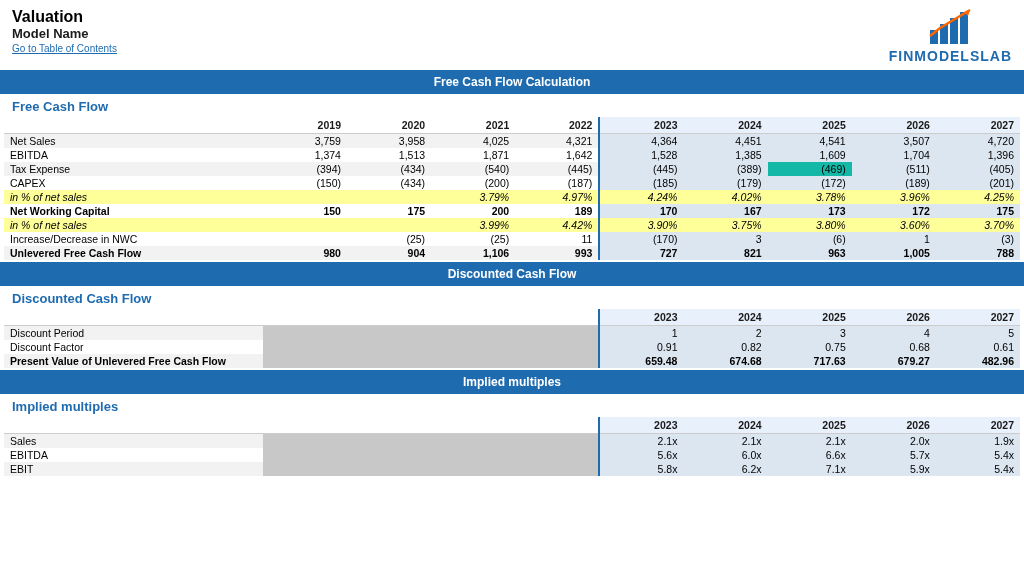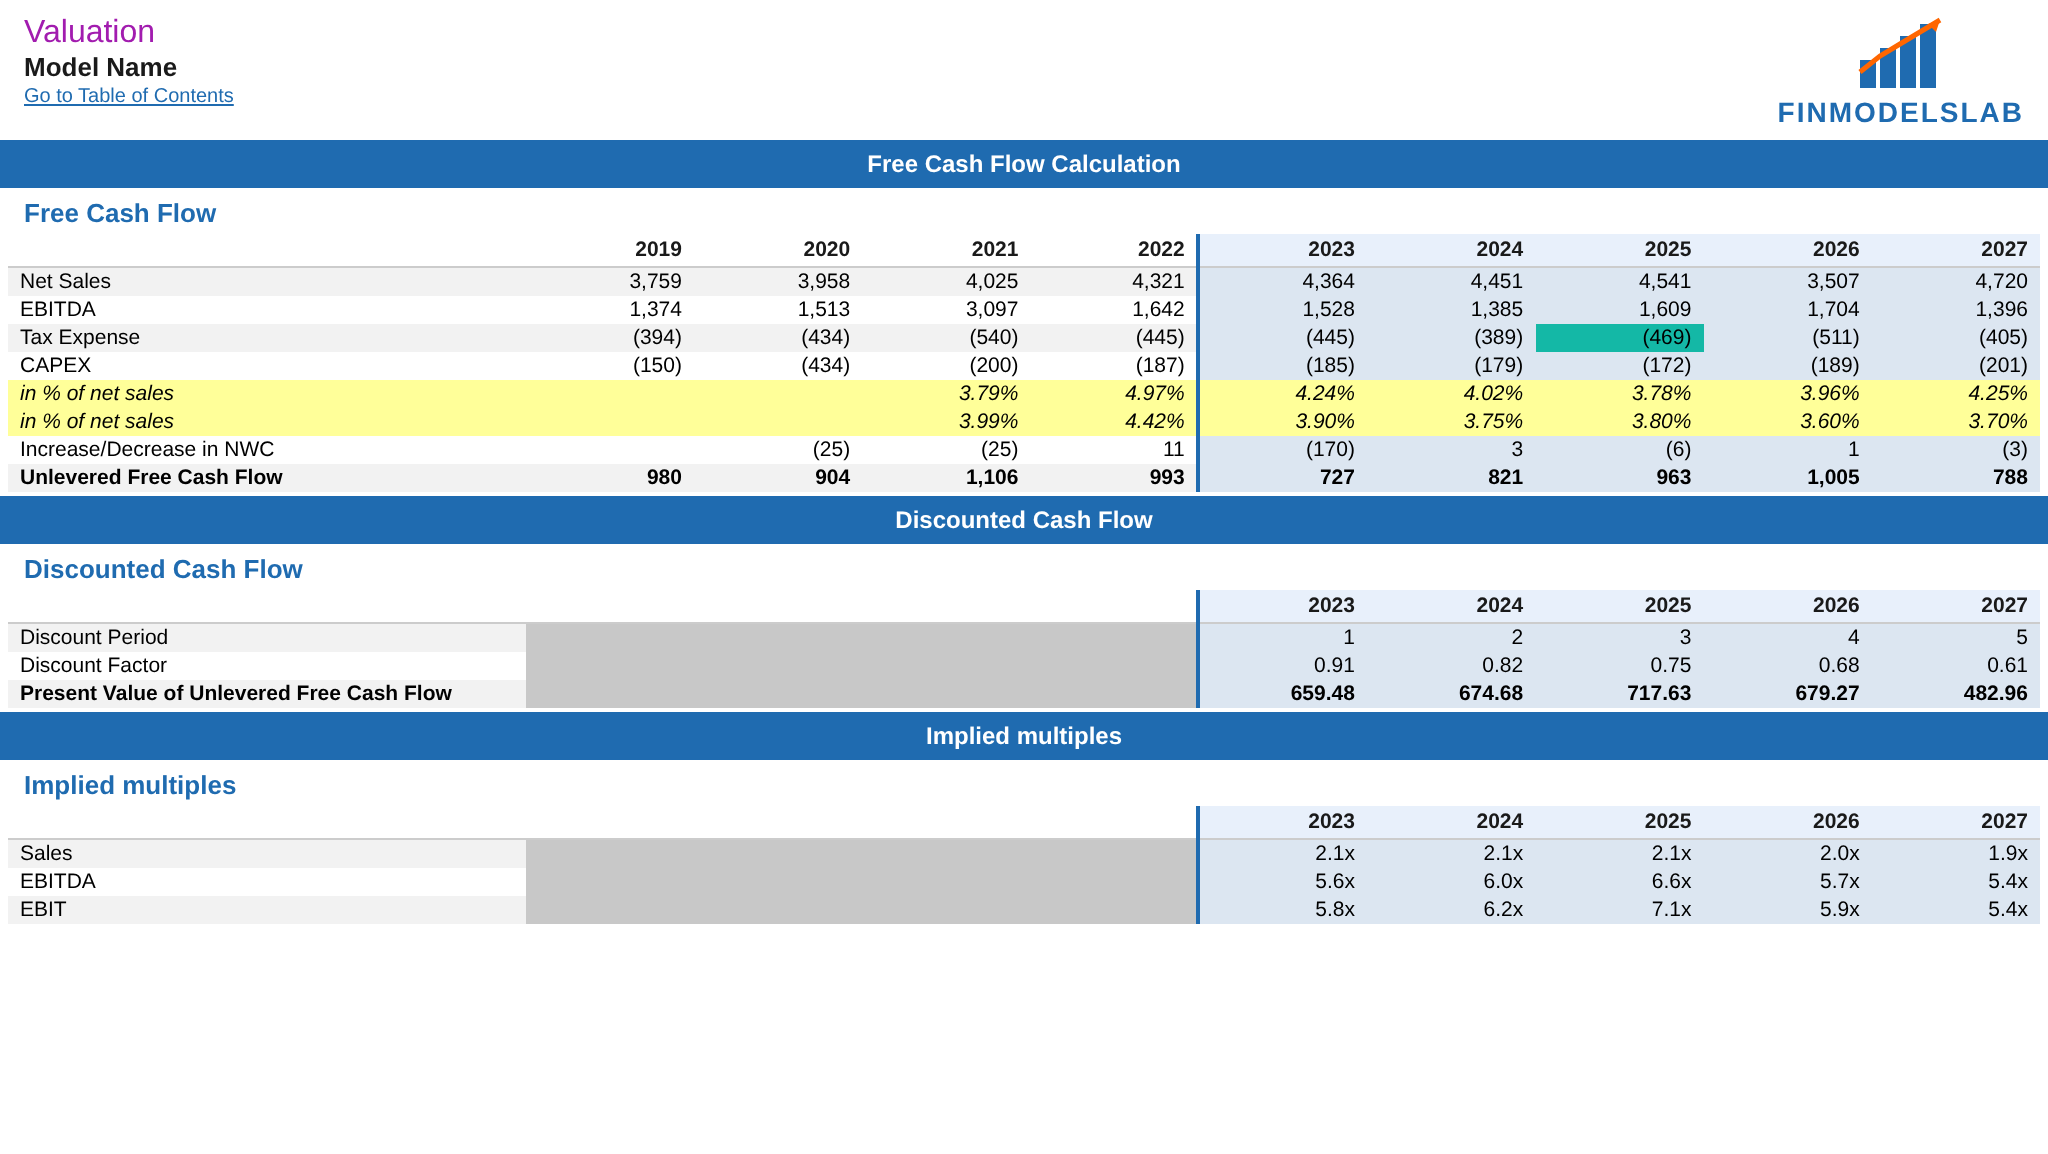--- a/index.html
+++ b/index.html
@@ -20,22 +20,22 @@
     
     .header {
       display: flex;
       justify-content: space-between;
       align-items: flex-start;
       padding: 8px 12px 6px 12px;
       background: #fff;
     }
     .header-left .title-valuation {
       font-size: 16px;
-      font-weight: normal;
-      color: #a21caf;
+      font-weight: bold;
+      color: #000000;
     }
     .header-left .title-model {
       font-size: 13px;
       font-weight: bold;
       color: #1a1a1a;
     }
     .header-left .goto-link {
       font-size: 10px;
       color: #1F6BB0;
       text-decoration: underline;
@@ -165,21 +165,21 @@
             <td style="text-align: right; padding: 1px 6px; background: rgb(220, 230, 241); border-left: 2px solid rgb(31, 107, 176);">4,364</td>
             <td style="text-align: right; padding: 1px 6px; background: rgb(220, 230, 241);">4,451</td>
             <td style="text-align: right; padding: 1px 6px; background: rgb(220, 230, 241);">4,541</td>
             <td style="text-align: right; padding: 1px 6px; background: rgb(220, 230, 241);">3,507</td>
             <td style="text-align: right; padding: 1px 6px; background: rgb(220, 230, 241);">4,720</td>
           </tr>
           <tr>
             <td class="label-col" style="background: rgb(255, 255, 255); padding: 1px 6px;">EBITDA</td>
             <td style="text-align: right; padding: 1px 6px; background: rgb(255, 255, 255);">1,374</td>
             <td style="text-align: right; padding: 1px 6px; background: rgb(255, 255, 255);">1,513</td>
-            <td style="text-align: right; padding: 1px 6px; background: rgb(255, 255, 255);">3,097</td>
+            <td style="text-align: right; padding: 1px 6px; background: rgb(255, 255, 255);">1,871</td>
             <td style="text-align: right; padding: 1px 6px; background: rgb(255, 255, 255);">1,642</td>
             <td style="text-align: right; padding: 1px 6px; background: rgb(220, 230, 241); border-left: 2px solid rgb(31, 107, 176);">1,528</td>
             <td style="text-align: right; padding: 1px 6px; background: rgb(220, 230, 241);">1,385</td>
             <td style="text-align: right; padding: 1px 6px; background: rgb(220, 230, 241);">1,609</td>
             <td style="text-align: right; padding: 1px 6px; background: rgb(220, 230, 241);">1,704</td>
             <td style="text-align: right; padding: 1px 6px; background: rgb(220, 230, 241);">1,396</td>
           </tr>
           <tr>
             <td class="label-col" style="background: rgb(242, 242, 242); padding: 1px 6px;">Tax Expense</td>
             <td style="text-align: right; padding: 1px 6px; background: rgb(242, 242, 242);">(394)</td>
@@ -210,20 +210,32 @@
             <td style="text-align: right; padding: 1px 6px; background: rgb(255, 255, 153); font-style: italic;"></td>
             <td style="text-align: right; padding: 1px 6px; background: rgb(255, 255, 153); font-style: italic;">3.79%</td>
             <td style="text-align: right; padding: 1px 6px; background: rgb(255, 255, 153); font-style: italic;">4.97%</td>
             <td style="text-align: right; padding: 1px 6px; background: rgb(255, 255, 153); border-left: 2px solid rgb(31, 107, 176); font-style: italic;">4.24%</td>
             <td style="text-align: right; padding: 1px 6px; background: rgb(255, 255, 153); font-style: italic;">4.02%</td>
             <td style="text-align: right; padding: 1px 6px; background: rgb(255, 255, 153); font-style: italic;">3.78%</td>
             <td style="text-align: right; padding: 1px 6px; background: rgb(255, 255, 153); font-style: italic;">3.96%</td>
             <td style="text-align: right; padding: 1px 6px; background: rgb(255, 255, 153); font-style: italic;">4.25%</td>
           </tr>
           <tr>
+            <td class="label-col" style="background: rgb(255, 255, 255); padding: 1px 6px; font-weight: bold;">Net Working Capital</td>
+            <td style="text-align: right; padding: 1px 6px; background: rgb(255, 255, 255); font-weight: bold;">150</td>
+            <td style="text-align: right; padding: 1px 6px; background: rgb(255, 255, 255); font-weight: bold;">175</td>
+            <td style="text-align: right; padding: 1px 6px; background: rgb(255, 255, 255); font-weight: bold;">200</td>
+            <td style="text-align: right; padding: 1px 6px; background: rgb(255, 255, 255); font-weight: bold;">189</td>
+            <td style="text-align: right; padding: 1px 6px; background: rgb(220, 230, 241); border-left: 2px solid rgb(31, 107, 176); font-weight: bold;">170</td>
+            <td style="text-align: right; padding: 1px 6px; background: rgb(220, 230, 241); font-weight: bold;">167</td>
+            <td style="text-align: right; padding: 1px 6px; background: rgb(220, 230, 241); font-weight: bold;">173</td>
+            <td style="text-align: right; padding: 1px 6px; background: rgb(220, 230, 241); font-weight: bold;">172</td>
+            <td style="text-align: right; padding: 1px 6px; background: rgb(220, 230, 241); font-weight: bold;">175</td>
+          </tr>
+          <tr>
             <td class="label-col" style="background: rgb(255, 255, 153); padding: 1px 6px; font-style: italic;">in % of net sales</td>
             <td style="text-align: right; padding: 1px 6px; background: rgb(255, 255, 153); font-style: italic;"></td>
             <td style="text-align: right; padding: 1px 6px; background: rgb(255, 255, 153); font-style: italic;"></td>
             <td style="text-align: right; padding: 1px 6px; background: rgb(255, 255, 153); font-style: italic;">3.99%</td>
             <td style="text-align: right; padding: 1px 6px; background: rgb(255, 255, 153); font-style: italic;">4.42%</td>
             <td style="text-align: right; padding: 1px 6px; background: rgb(255, 255, 153); border-left: 2px solid rgb(31, 107, 176); font-style: italic;">3.90%</td>
             <td style="text-align: right; padding: 1px 6px; background: rgb(255, 255, 153); font-style: italic;">3.75%</td>
             <td style="text-align: right; padding: 1px 6px; background: rgb(255, 255, 153); font-style: italic;">3.80%</td>
             <td style="text-align: right; padding: 1px 6px; background: rgb(255, 255, 153); font-style: italic;">3.60%</td>
             <td style="text-align: right; padding: 1px 6px; background: rgb(255, 255, 153); font-style: italic;">3.70%</td>

